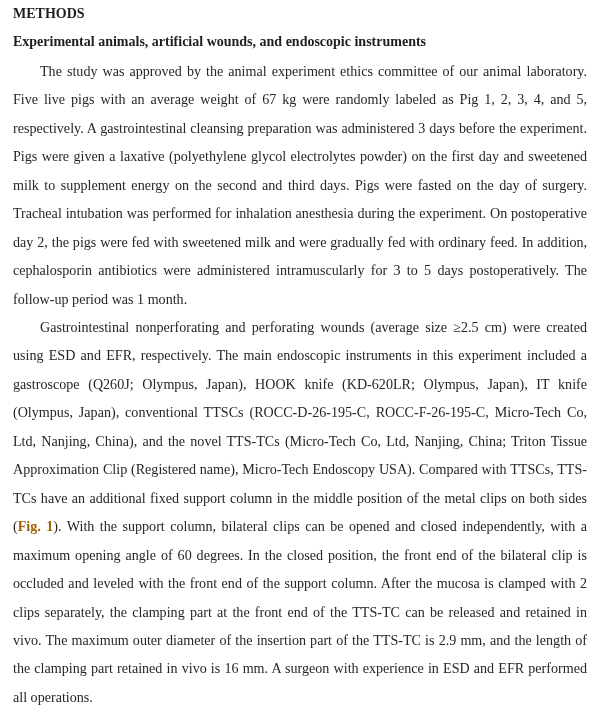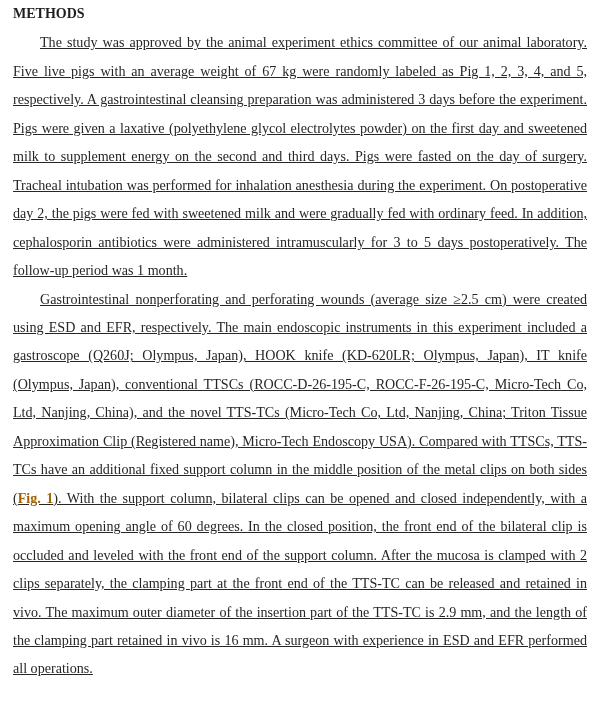--- a/index.html
+++ b/index.html
@@ -31,32 +31,32 @@
     font-size: 14px;
     font-weight: bold;
     line-height: 28.45px;
     text-align: left;
     color: #1e1e1e;
   }
   p.body-para {
     margin: 0;
     padding: 0;
     text-indent: 27px;
-    text-decoration: underline;
   }
   .seg-bold {
     font-weight: bold;
     color: #a16207;
   }
 </style>
 </head>
 <body>
 
 <div class="page">
 
   <h1 class="heading">METHODS</h1>
 
+  <h2 class="heading">Experimental animals, artificial wounds, and endoscopic instruments</h2>
 
   <p class="body-para"><span>The study was approved by the animal experiment ethics committee of our animal laboratory. Five live pigs with an average weight of 67 kg were randomly labeled as Pig 1, 2, 3, 4, and 5, respectively. A gastrointestinal cleansing preparation was administered 3 days before the experiment. Pigs were given a laxative (polyethylene glycol electrolytes powder) on the first day and sweetened milk to supplement energy on the second and third days. Pigs were fasted on the day of surgery. Tracheal intubation was performed for inhalation anesthesia during the experiment. On postoperative day 2, the pigs were fed with sweetened milk and were gradually fed with ordinary feed. In addition, cephalosporin antibiotics were administered intramuscularly for 3 to 5 days postoperatively. The follow-up period was 1 month.</span></p>
 
   <p class="body-para"><span>Gastrointestinal nonperforating and perforating wounds (average size ≥2.5 cm) were created using ESD and EFR, respectively. The main endoscopic instruments in this experiment included a gastroscope (Q260J; Olympus, Japan), HOOK knife (KD-620LR; Olympus, Japan), IT knife (Olympus, Japan), conventional TTSCs (ROCC-D-26-195-C, ROCC-F-26-195-C, Micro-Tech Co, Ltd, Nanjing, China), and the novel TTS-TCs (Micro-Tech Co, Ltd, Nanjing, China; Triton Tissue Approximation Clip (Registered name), Micro-Tech Endoscopy USA). Compared with TTSCs, TTS-TCs have an additional fixed support column in the middle position of the metal clips on both sides (</span><span class="seg-bold">Fig. 1</span><span>). With the support column, bilateral clips can be opened and closed independently, with a maximum opening angle of 60 degrees. In the closed position, the front end of the bilateral clip is occluded and leveled with the front end of the support column. After the mucosa is clamped with 2 clips separately, the clamping part at the front end of the TTS-TC can be released and retained in vivo. The maximum outer diameter of the insertion part of the TTS-TC is 2.9 mm, and the length of the clamping part retained in vivo is 16 mm. A surgeon with experience in ESD and EFR performed all operations.</span></p>
 
 </div>
 
 </body></html>

